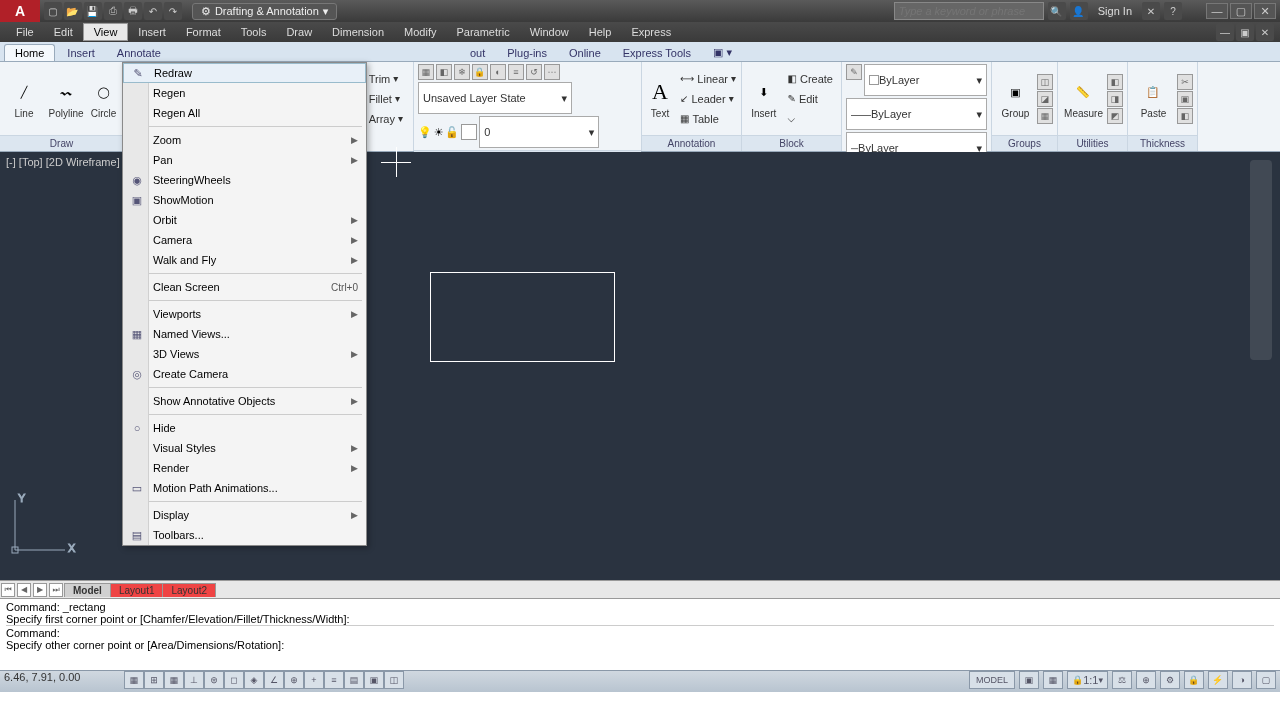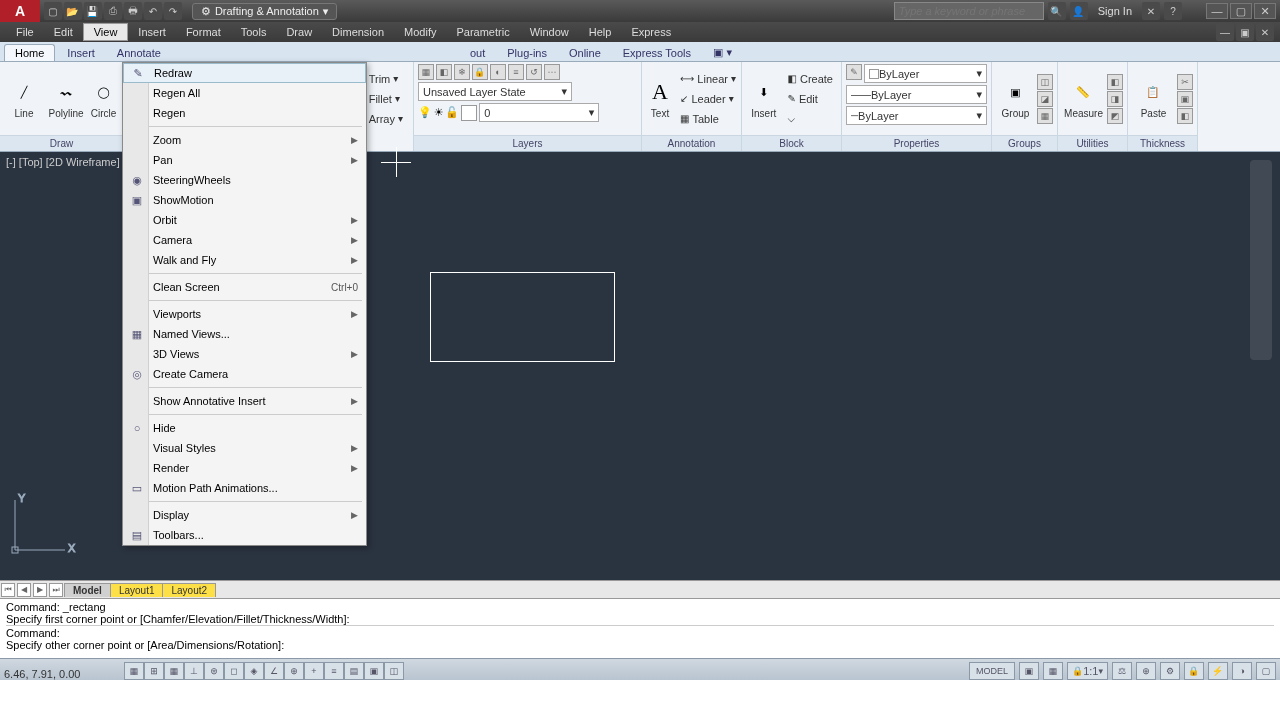--- a/index.html
+++ b/index.html
@@ -31,43 +31,43 @@
 
 .ribbon { height: 90px; background: #f0f4f8; border-bottom: 1px solid #9ab; display: flex; }
 .panel { border-right: 1px solid #cad6e2; display: flex; flex-direction: column; }
 .panel-body { flex: 1; display: flex; align-items: center; padding: 2px 4px; gap: 2px; }
 .panel-title { height: 16px; background: #dce6f0; color: #446; text-align: center; font-size: 10px; line-height: 16px; border-top: 1px solid #cad6e2; }
 .big-btn { display: flex; flex-direction: column; align-items: center; justify-content: center; width: 44px; height: 58px; cursor: pointer; }
 .big-btn .icon { width: 28px; height: 28px; margin-bottom: 2px; display:flex;align-items:center;justify-content:center;}
 .big-btn .lbl { font-size: 10px; color: #333; text-align: center; }
 .small-row { display: flex; flex-direction: column; gap: 1px; }
 .small-btn { height: 19px; padding: 0 4px; display: flex; align-items: center; gap: 3px; cursor: pointer; font-size: 10px; color: #333; white-space: nowrap; }
-.combo { height: 19px; border: 1px solid #aaa; background: #fff; display: flex; align-items: center; padding: 8px 4px; font-size: 10px; color: #333; }
+.combo { height: 19px; border: 1px solid #aaa; background: #fff; display: flex; align-items: center; padding: 15px 4px; font-size: 10px; color: #333; }
 .icon-sq { width: 16px; height: 16px; background: #e0e0e0; border: 1px solid #999; display:inline-flex;align-items:center;justify-content:center;font-size:9px;color:#666;}
 
 
 .viewport { position: relative; height: 428px; background: #2a3340; }
 .viewport-label { position: absolute; top: 4px; left: 6px; color: #ccc; font-size: 11px; }
 .drawn-rect { position: absolute; left: 430px; top: 120px; width: 185px; height: 90px; border: 1px solid #fff; }
 .ucs { position: absolute; left: 10px; bottom: 18px; }
 .ucs svg { stroke: #9ab; }
 
 
 .modeltabs { height: 18px; background: #e8e8e8; display: flex; align-items: center; border-top: 1px solid #999; }
 .modeltabs .navbtn { width: 14px; height: 14px; background: #fff; border: 1px solid #999; display:flex;align-items:center;justify-content:center;font-size:8px;color:#666; margin:0 1px;}
-.mtab { padding: 1px 8px; background: #fde047; border: 1px solid #999; border-bottom:none; font-size: 10px; color: #333; margin-right:-1px;}
+.mtab { padding: 1px 8px; background: #ef4444; border: 1px solid #999; border-bottom:none; font-size: 10px; color: #333; margin-right:-1px;}
 .mtab.active { background: #d0d0d0; font-weight: bold; }
 
 
 .cmdwin { height: 60px; background: #fff; border-top: 1px solid #999; font-family: Consolas, monospace; font-size: 11px; color: #000; padding: 2px 6px; overflow: hidden; }
 .cmdline { white-space: pre; }
 .cmd-input-row { border-top: 1px solid #ccc; padding-top: 1px; }
 
 
-.statusbar { height: 22px; background: linear-gradient(#d0d8e0,#b8c4d0); display: flex; align-items: flex-end; border-top: 1px solid #8a98a8; font-size: 10px; color: #333; }
+.statusbar { height: 22px; background: linear-gradient(#d0d8e0,#b8c4d0); display: flex; align-items: flex-start; border-top: 1px solid #8a98a8; font-size: 10px; color: #333; margin-top: 12px; }
 .status-left { width: 120px; padding-left: 4px; }
 .status-btns { display: flex; gap: 0; margin-left: 4px; }
 .sbtn { width: 20px; height: 18px; border: 1px solid #8a98a8; background: #d8e0e8; display:flex;align-items:center;justify-content:center;color:#556;font-size:9px;}
 .status-right { margin-left: auto; display: flex; align-items: center; gap: 4px; padding-right: 4px; }
 
 
 .dropdown { position: absolute; top: 62px; left: 122px; width: 245px; background: #f4f4f4; border: 1px solid #8a8a8a; box-shadow: 2px 2px 6px rgba(0,0,0,0.3); z-index: 100; }
 .dd-item { height: 20px; display: flex; align-items: center; padding: 0 8px 0 30px; color: #000; position: relative; cursor: pointer; }
 .dd-item.highlighted { background: #e8f0f8; border: 1px solid #9bc; }
 .dd-icon { position: absolute; left: 6px; width: 16px; height: 16px; display:flex;align-items:center;justify-content:center;color:#557;}
@@ -373,24 +373,24 @@
 </div>
 
 <div class="dropdown">
   <div class="dd-iconcol"></div>
   <div id="dd-container">
       <div class="dd-item highlighted">
         <span class="dd-icon">✎</span>
         <span>Redraw</span>
       </div>
       <div class="dd-item">
+        <span>Regen</span>
+      </div>
+      <div class="dd-item">
         <span>Regen All</span>
-      </div>
-      <div class="dd-item">
-        <span>Regen</span>
       </div>
       <div class="dd-sep"></div>
       <div class="dd-item">
         <span>Zoom</span>
         <span class="dd-arrow">▶</span>
       </div>
       <div class="dd-item">
         <span>Pan</span>
         <span class="dd-arrow">▶</span>
       </div>
@@ -431,21 +431,21 @@
       <div class="dd-item">
         <span>3D Views</span>
         <span class="dd-arrow">▶</span>
       </div>
       <div class="dd-item">
         <span class="dd-icon">◎</span>
         <span>Create Camera</span>
       </div>
       <div class="dd-sep"></div>
       <div class="dd-item">
-        <span>Show Annotative Insert</span>
+        <span>Show Annotative Objects</span>
         <span class="dd-arrow">▶</span>
       </div>
       <div class="dd-sep"></div>
       <div class="dd-item">
         <span class="dd-icon">○</span>
         <span>Hide</span>
       </div>
       <div class="dd-item">
         <span>Visual Styles</span>
         <span class="dd-arrow">▶</span>

